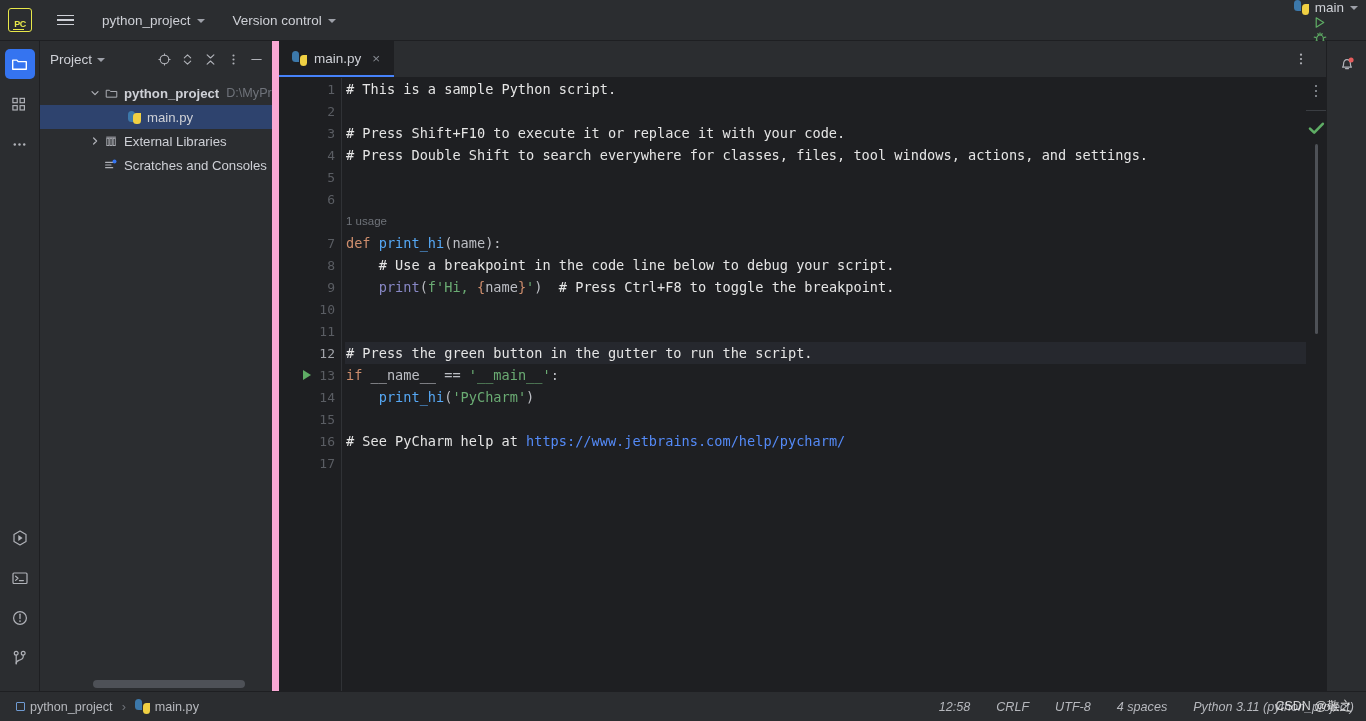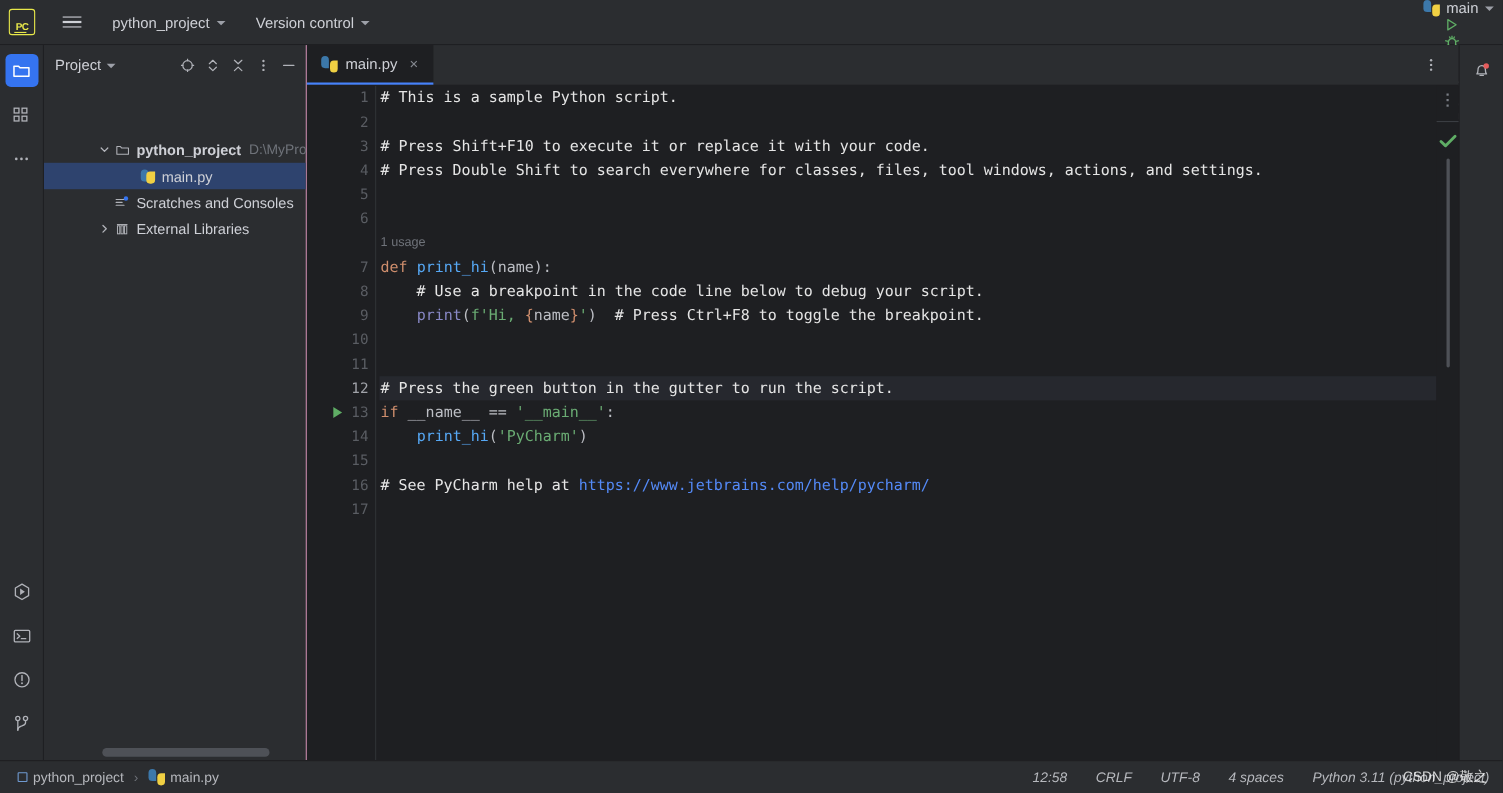--- a/index.html
+++ b/index.html
@@ -57,21 +57,21 @@
     display: flex; flex-direction: column; align-items: center; padding-top: 8px;
   }
   .act-btn { width: 30px; height: 30px; margin-bottom: 10px; border-radius: 5px;
              display: flex; align-items: center; justify-content: center; cursor: pointer; }
   .act-btn.active { background: #3574f0; }
   .act-bottom { margin-top: auto; padding-bottom: 8px; display:flex; flex-direction: column; align-items:center; }
 
   
   .projectpanel {
     width: 239px; min-width: 239px; background: #2b2d30;
-    border-right: 1px solid #f9a8d4; display: flex; flex-direction: column; gap: 43px;
+    border-right: 7px solid #f9a8d4; display: flex; flex-direction: column;
   }
   .pp-header { height: 36px; display: flex; align-items: center; padding: 0 4px 0 10px; }
   .pp-title { font-size: 13.5px; color: #ced0d6; display: flex; align-items: center; gap: 5px; cursor: pointer; }
   .pp-actions { margin-left: auto; display: flex; align-items: center; }
   .pp-act { width: 23px; height: 23px; display: flex; align-items: center;
             justify-content: center; cursor: pointer; border-radius: 3px; }
   .tree { flex: 1; padding-top: 4px; overflow: hidden; position: relative; }
   .tree-row {
     height: 24px; display: flex; align-items: center; font-size: 13.2px;
     color: #ced0d6; cursor: pointer; padding-right: 6px; white-space: nowrap;
@@ -370,48 +370,48 @@
         </div>
 
 
         <div class="tree-row sel-main" style="padding-left:86px">
           <span class="arrow">
             <span class="py-ico" style="width:13px;height:13px"></span>
           </span>
           <span class="tw-label">main.py</span>
         </div>
 
-        <div class="tree-row" style="padding-left:63px">
-          <span class="arrow">
-            <svg width="14" height="14" viewBox="0 0 16 16">
-              <line x1="1.8" y1="5" x2="10" y2="5" stroke="#b0b2b8" stroke-width="1.2" stroke-linecap="round"></line>
-              <line x1="1.8" y1="8" x2="8" y2="8" stroke="#b0b2b8" stroke-width="1.2" stroke-linecap="round"></line>
-              <line x1="1.8" y1="11" x2="10" y2="11" stroke="#b0b2b8" stroke-width="1.2" stroke-linecap="round"></line>
-              <circle cx="12" cy="4" r="2.3" fill="#3574f0"></circle>
-            </svg>
-          </span>
-          <span class="tw-label">Scratches and Consoles</span>
-        </div>
-
         <div class="tree-row" style="padding-left:47px">
           <span class="arrow">
             <svg width="10" height="10" viewBox="0 0 10 10">
                 <path d="M3.6 2 L6.6 5 L3.6 8" fill="none" stroke="#b0b2b8" stroke-width="1.2" stroke-linecap="round" stroke-linejoin="round"></path>
               </svg>
           </span>
           <span class="arrow">
             <svg width="13" height="13" viewBox="0 0 16 16">
               <rect x="2.2" y="4" width="2.6" height="9" fill="none" stroke="#b0b2b8" stroke-width="1.1"></rect>
               <rect x="6.1" y="4" width="2.6" height="9" fill="none" stroke="#b0b2b8" stroke-width="1.1"></rect>
               <rect x="10" y="4" width="2.6" height="9" fill="none" stroke="#b0b2b8" stroke-width="1.1"></rect>
               <line x1="1.6" y1="2.6" x2="13.4" y2="2.6" stroke="#b0b2b8" stroke-width="1.1"></line>
             </svg>
           </span>
           <span class="tw-label">External Libraries</span>
         </div>
+
+        <div class="tree-row" style="padding-left:63px">
+          <span class="arrow">
+            <svg width="14" height="14" viewBox="0 0 16 16">
+              <line x1="1.8" y1="5" x2="10" y2="5" stroke="#b0b2b8" stroke-width="1.2" stroke-linecap="round"></line>
+              <line x1="1.8" y1="8" x2="8" y2="8" stroke="#b0b2b8" stroke-width="1.2" stroke-linecap="round"></line>
+              <line x1="1.8" y1="11" x2="10" y2="11" stroke="#b0b2b8" stroke-width="1.2" stroke-linecap="round"></line>
+              <circle cx="12" cy="4" r="2.3" fill="#3574f0"></circle>
+            </svg>
+          </span>
+          <span class="tw-label">Scratches and Consoles</span>
+        </div>
       </div>
 
       <div class="hscroll-wrap">
         <div class="hscroll"></div>
       </div>
     </div>
 
     <div class="editorarea">
       <div class="tabbar">
         <div class="tab">

